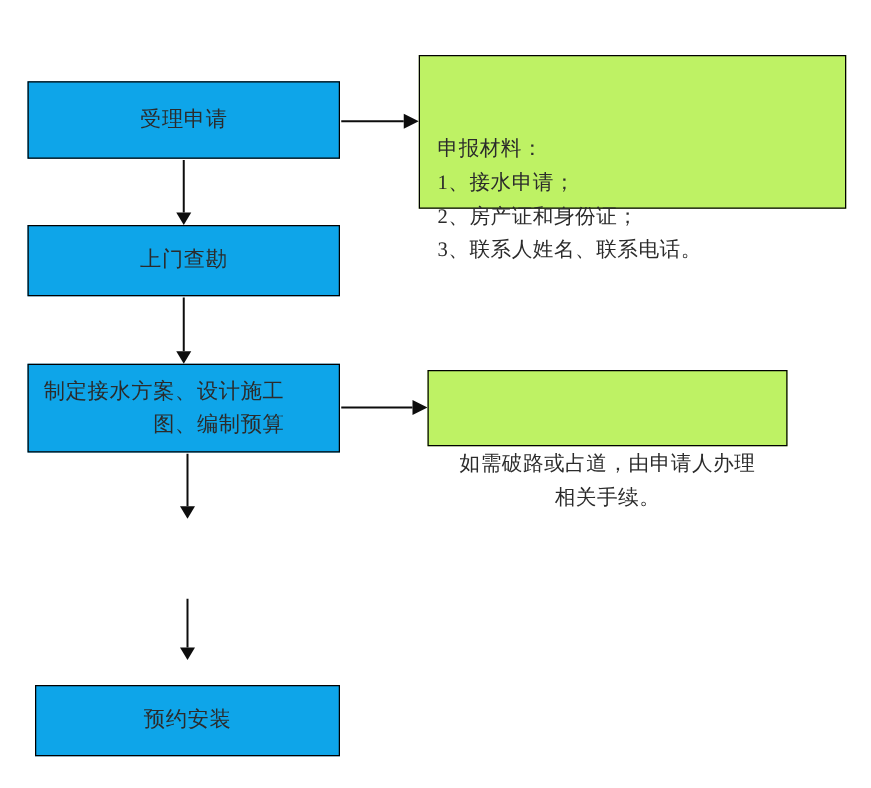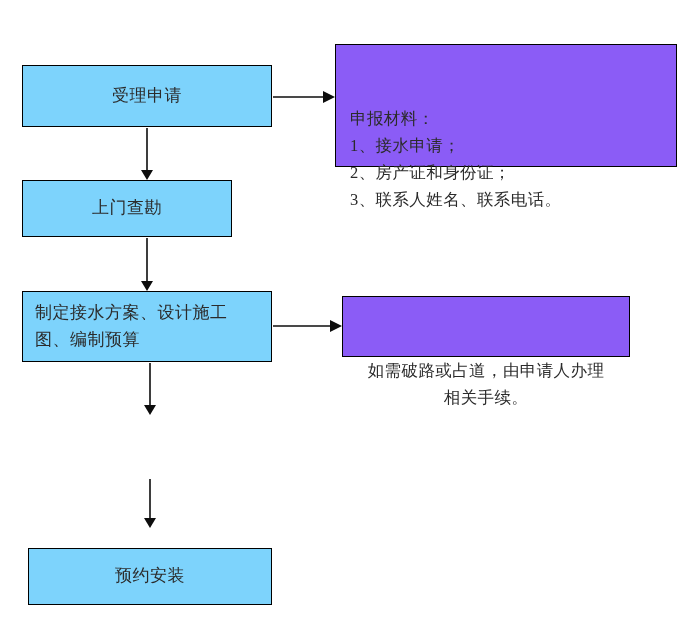--- a/index.html
+++ b/index.html
@@ -19,46 +19,46 @@
     position: absolute;
     left: 0;
     top: 0;
     width: 697px;
     height: 630px;
   }
   .node {
     position: absolute;
     box-sizing: border-box;
     border: 1.4px solid #000000;
-    background: #7dd3fc;
+    background: #0ea5e9;
     display: flex;
     align-items: center;
     font-size: 17px;
     line-height: 1.55;
     letter-spacing: 0.5px;
     color: #2b2b2b;
     white-space: pre-wrap;
   }
   .node.center {
     justify-content: center;
     text-align: center;
   }
   .node.left {
     justify-content: flex-start;
-    text-align: left;
+    text-align: right;
   }
   .node .txt {
     display: block;
     padding: 0 12px;
   }
   .note {
     position: absolute;
     box-sizing: border-box;
     border: 1.4px solid #000000;
-    background: #8b5cf6;
+    background: #bef264;
     font-size: 16.5px;
     line-height: 1.62;
     letter-spacing: 0.4px;
     color: #2b2b2b;
     padding: 8px 14px;
     white-space: pre-wrap;
   }
   .note .txt {
     display: block;
   }
@@ -108,21 +108,21 @@
     <g>
       <line class="arrow-line" x1="150" y1="479" x2="150" y2="518"></line>
       <polygon class="arrow-head" points="144,518 156,518 150,528"></polygon>
     </g>
   </svg>
 
   <div class="node center" style="left:22px; top:65px; width:250px; height:62px;">
     <span class="txt">受理申请</span>
   </div>
 
-  <div class="node center" style="left:22px; top:180px; width:210px; height:57px;justify-content:center;">
+  <div class="node center" style="left:22px; top:180px; width:250px; height:57px;justify-content:center;">
     <span class="txt">上门查勘</span>
   </div>
 
   <div class="node left" style="left:22px; top:291px; width:250px; height:71px;">
     <span class="txt">制定接水方案、设计施工
 图、编制预算</span>
   </div>
 
 
   <div class="node center" style="left:28px; top:528px; width:244px; height:57px;margin-top:20px;">

